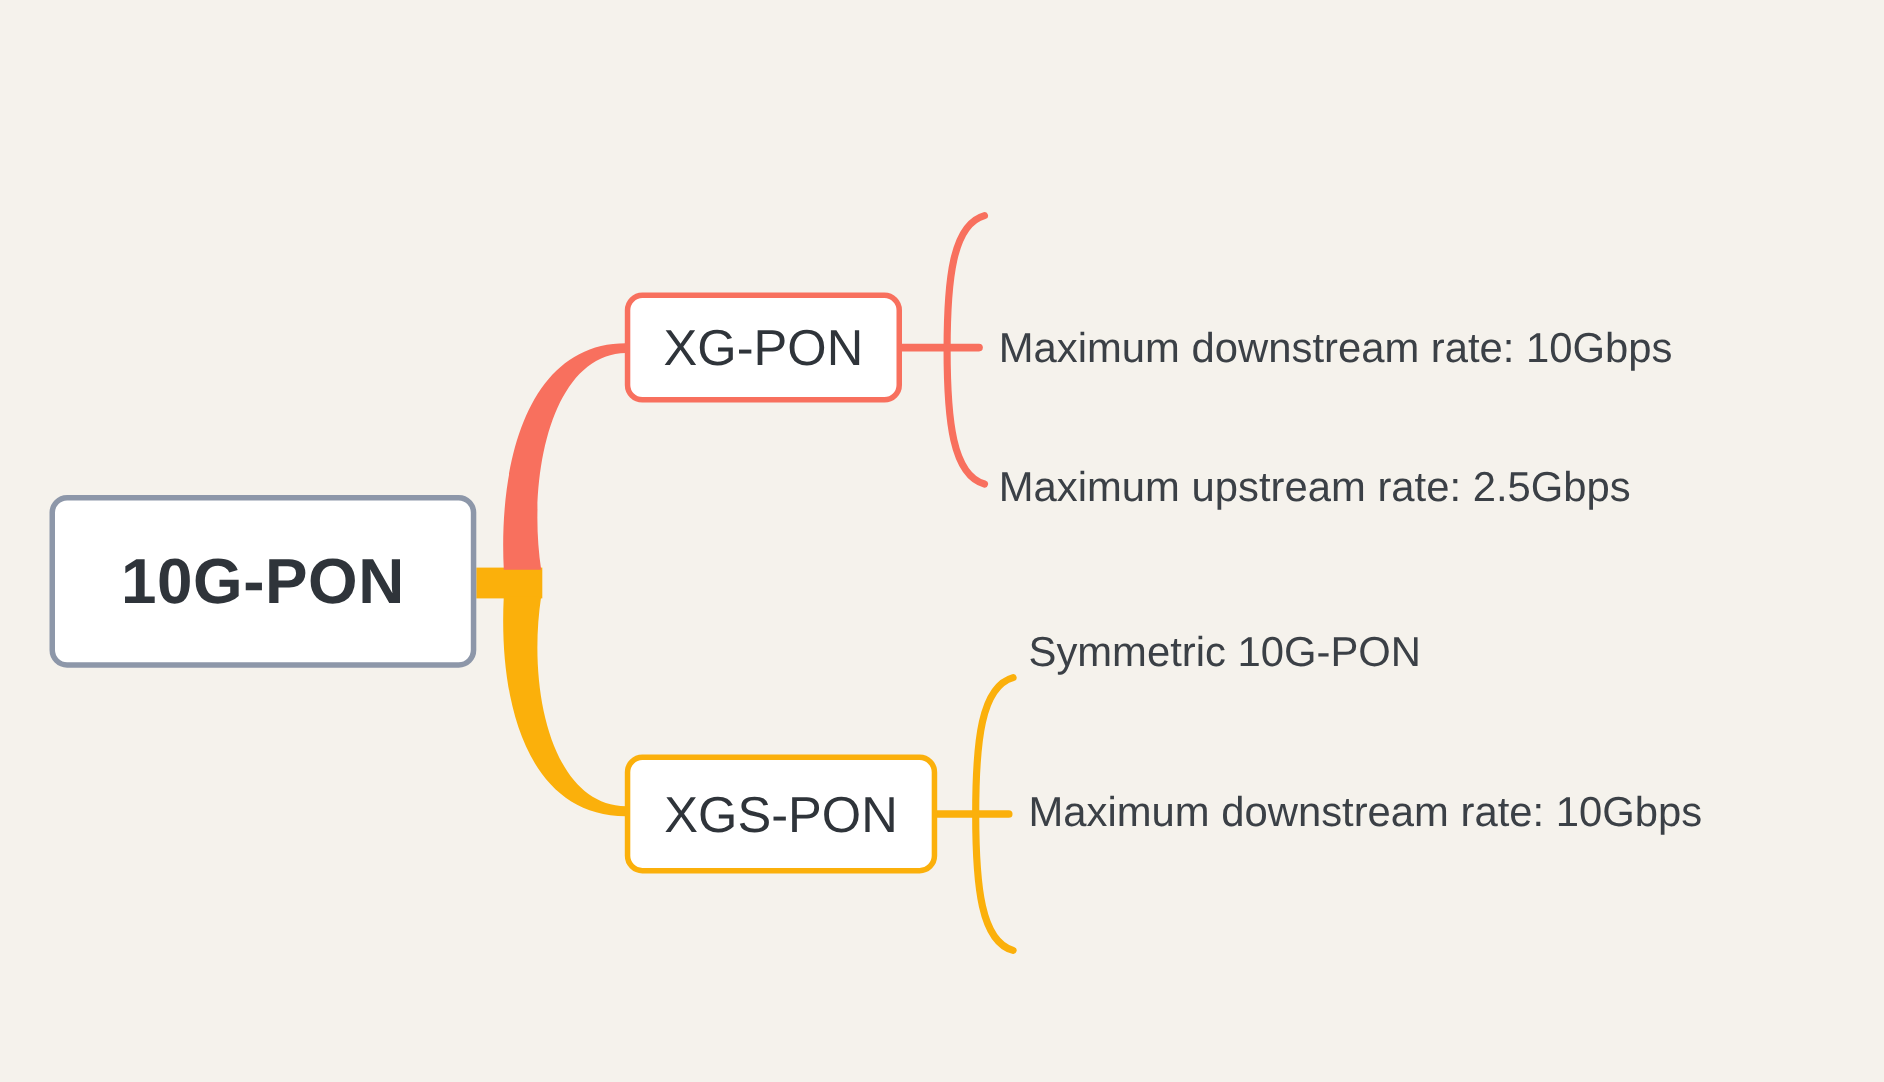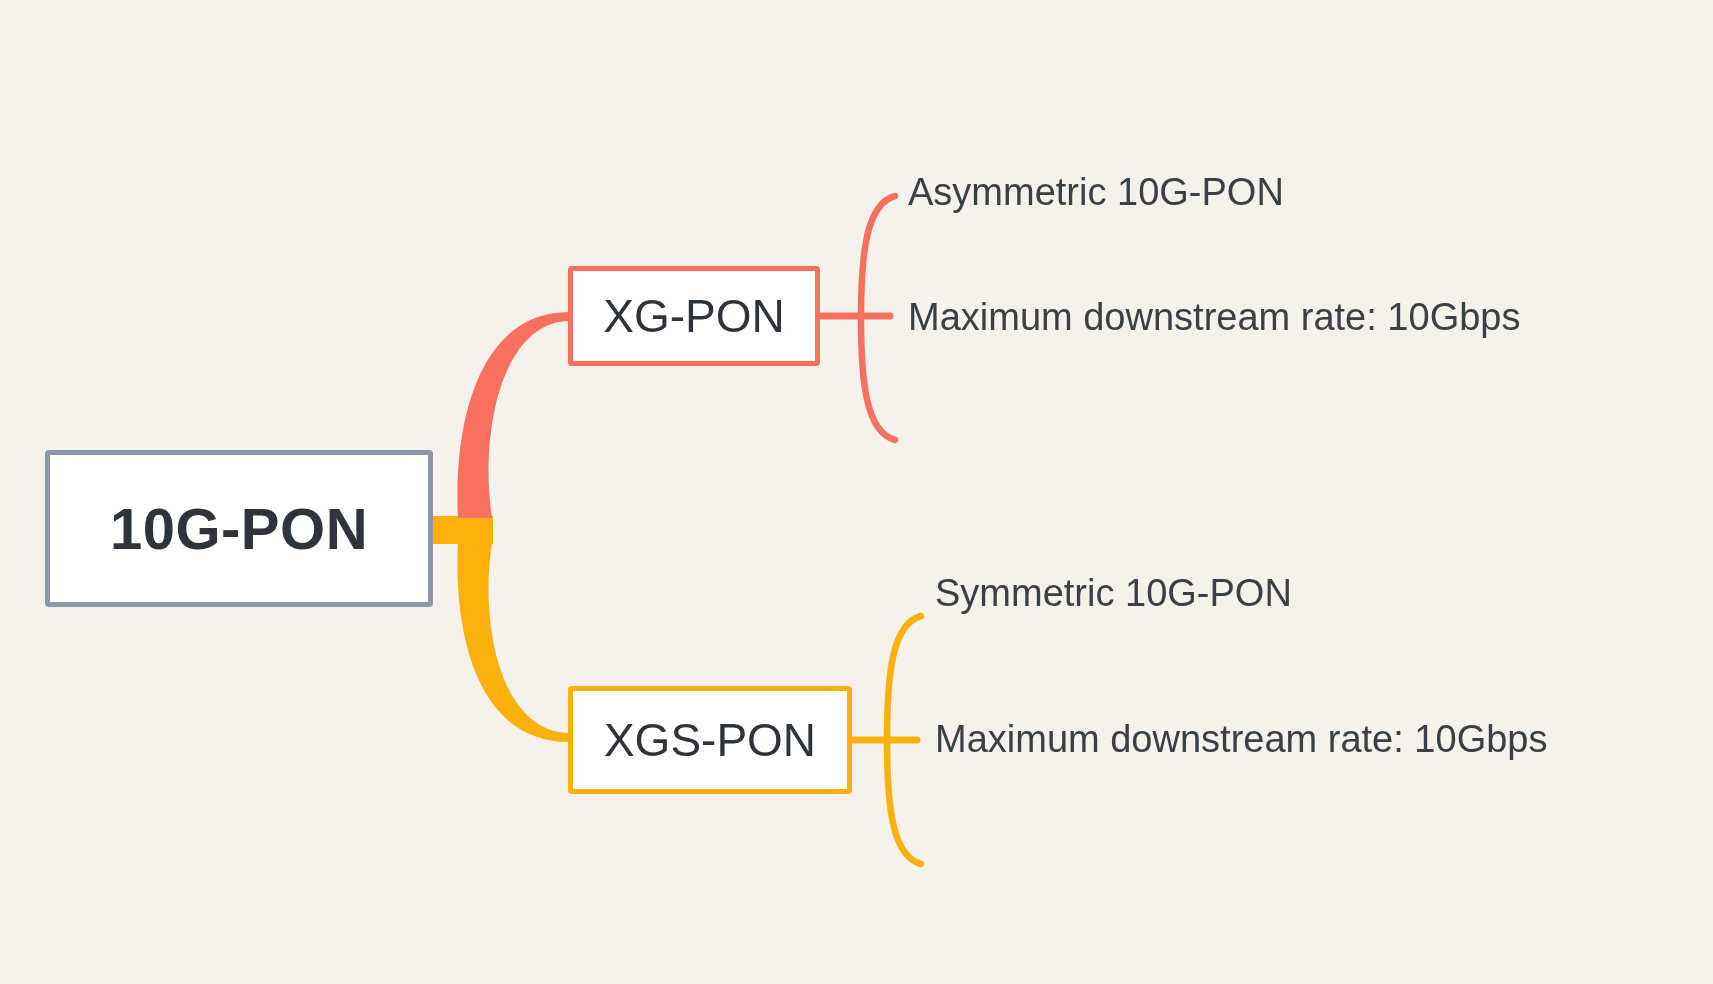--- a/index.html
+++ b/index.html
@@ -30,21 +30,21 @@
     stroke-linecap: round;
   }
   .stroke-xgs {
     stroke: var(--branch-xgs);
     fill: none;
     stroke-linecap: round;
   }
   .node {
     position: absolute;
     background: var(--node-fill, #ffffff);
-    border-radius: 4px;
+    border-radius: 16px;
     display: flex;
     align-items: center;
     justify-content: center;
     box-sizing: border-box;
     color: var(--node-text, #2f343a);
     text-align: right;
   }
   .node-root {
     left: 45px;
     top: 450px;
@@ -111,19 +111,19 @@
     <span>10G-PON</span>
   </div>
 
   <div class="node node-xg">
     <span>XG-PON</span>
   </div>
   <div class="node node-xgs">
     <span>XGS-PON</span>
   </div>
 
-  <div class="leaf leaf-xg" style="top:193px">Asymmetric 10G-PON</div>
   <div class="leaf leaf-xg" style="top:318px">Maximum downstream rate: 10Gbps</div>
+  <div class="leaf leaf-xg" style="top:444px">Maximum upstream rate: 2.5Gbps</div>
 
   <div class="leaf leaf-xgs" style="top:594px">Symmetric 10G-PON</div>
   <div class="leaf leaf-xgs" style="top:740px">Maximum downstream rate: 10Gbps</div>
 
 </div>
 
 </body></html>

